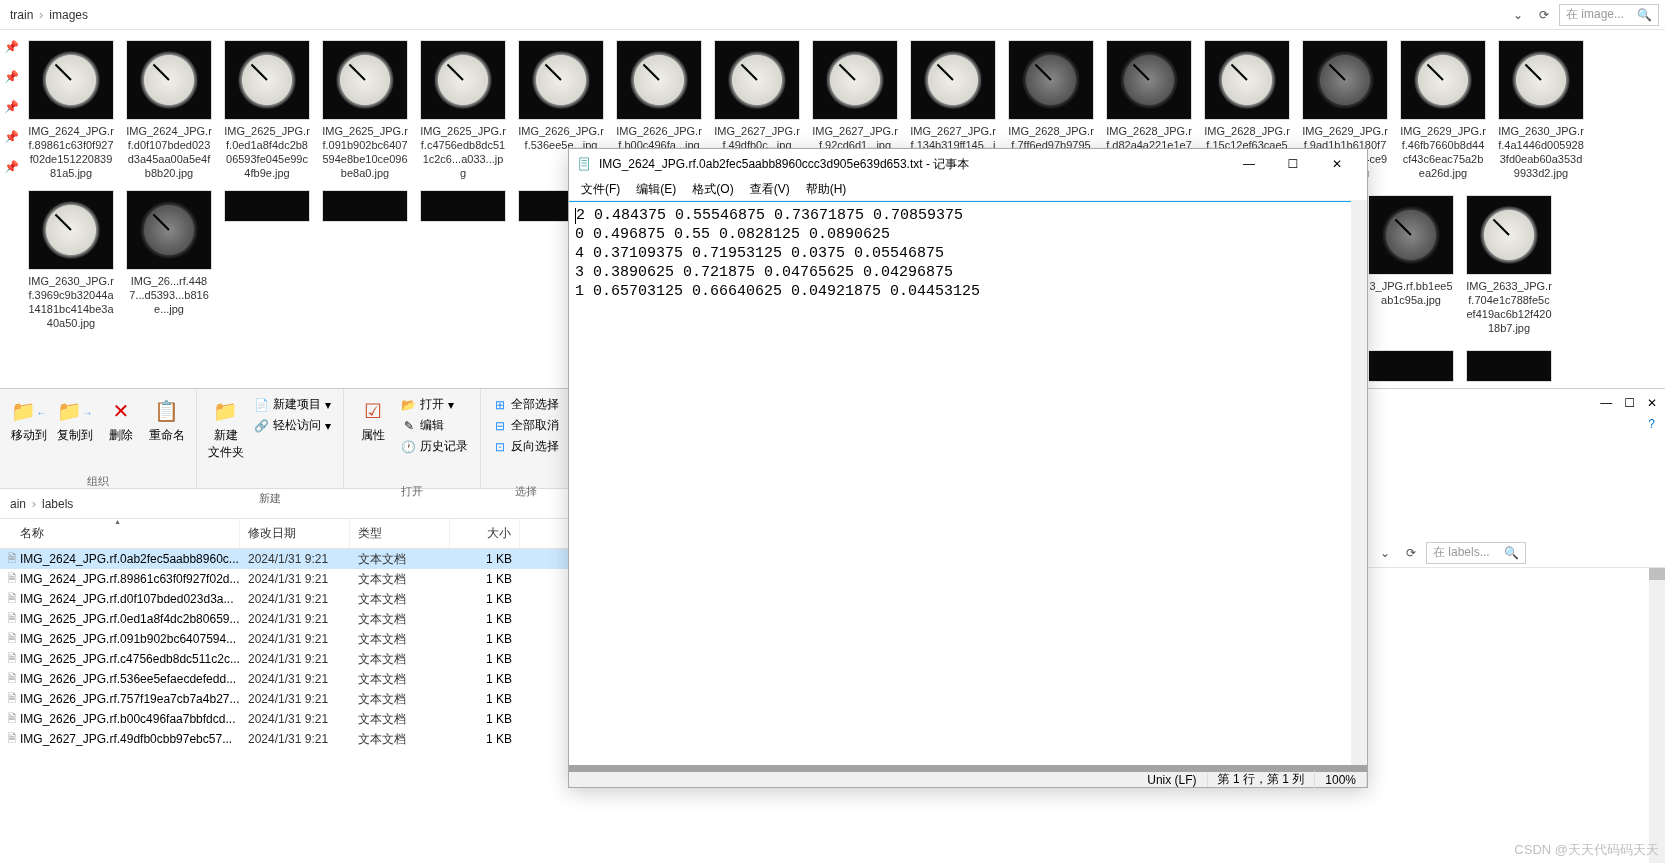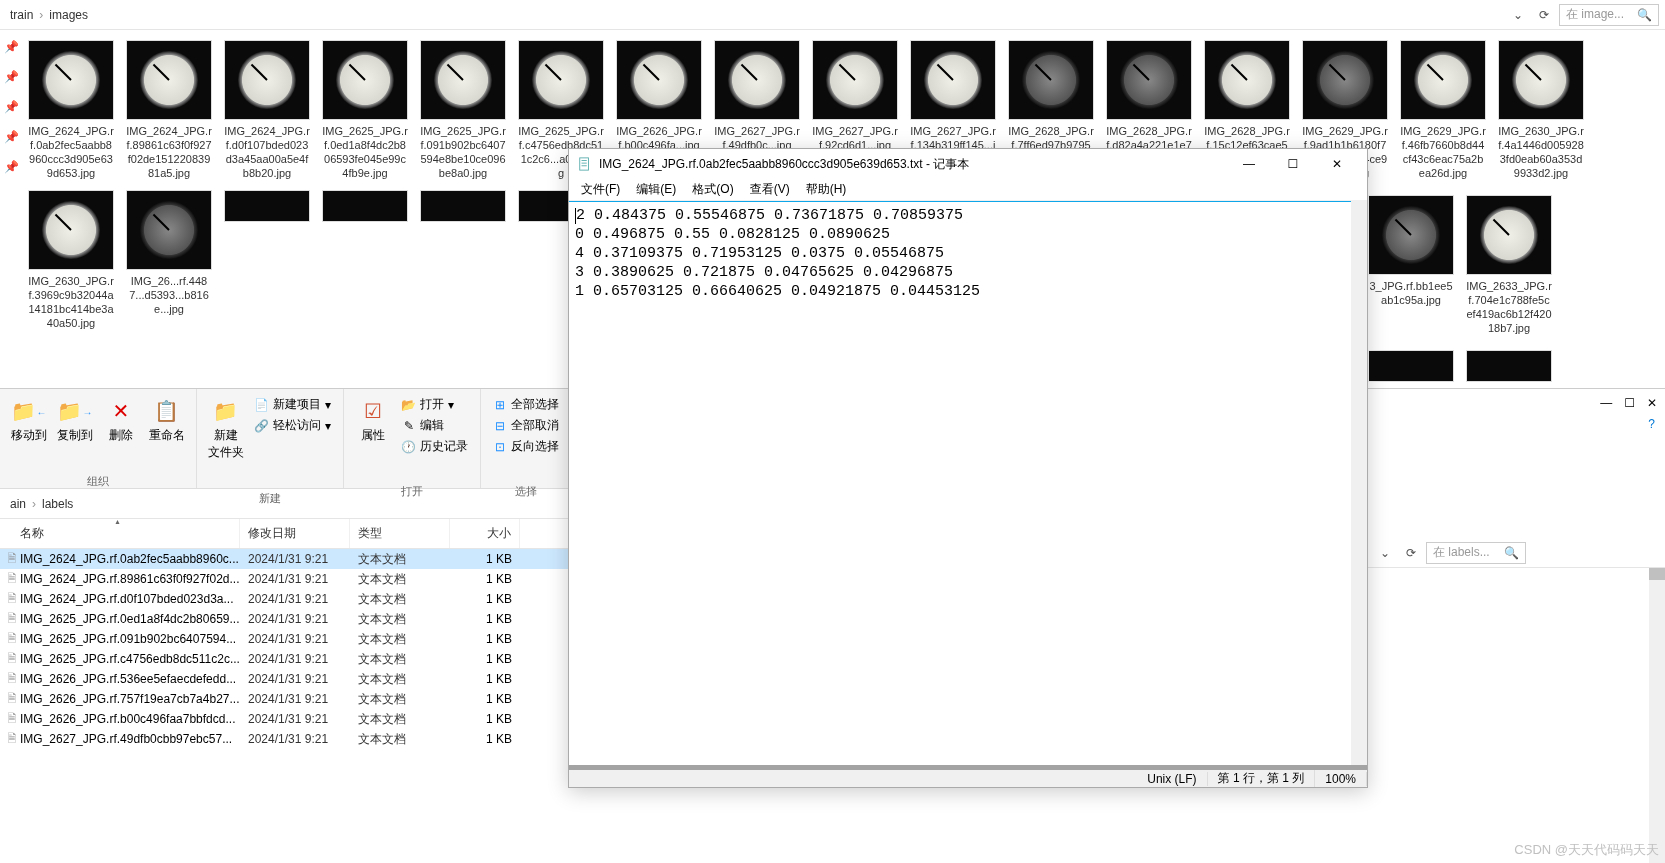--- a/index.html
+++ b/index.html
@@ -58,21 +58,21 @@
 .np-title { height: 30px; display: flex; align-items: center; padding: 0 8px; background: #fff; }
 .np-title-icon { width: 16px; height: 16px; margin-right: 6px; display: flex; align-items: center; justify-content: center; }
 .np-title-text { flex: 1; font-size: 12px; color: #000; }
 .np-winbtns { display: flex; }
 .np-winbtn { width: 44px; height: 28px; display: flex; align-items: center; justify-content: center; color: #000; }
 .np-menu { height: 22px; display: flex; padding: 0 4px; font-size: 12px; border-bottom: 1px solid #f0f0f0; }
 .np-menu-item { padding: 2px 8px; }
 .np-content { flex: 1; padding: 4px 6px; font-family: Consolas, "Courier New", monospace; font-size: 15px; line-height: 19px; white-space: pre; overflow: auto; border-top: 1px solid #0ea5e9; }
 .np-content .cursor { border-left: 1px solid #000; animation: blink 1s step-end infinite; display: inline-block; height: 16px; vertical-align: text-bottom; }
 @keyframes blink { 50% { border-color: transparent; } }
-.np-status { height: 22px; border-top: 5px solid #a3a3a3; display: flex; align-items: center; font-size: 12px; background: #f0f0f0; }
+.np-status { height: 22px; border-top: 7px solid #a3a3a3; display: flex; align-items: center; font-size: 12px; background: #f0f0f0; }
 .np-status div { padding: 0 10px; border-right: 1px solid #ddd; }
 .np-status .sp { flex: 1; border: none; }
 .np-scroll { position: absolute; right: 0; top: 52px; bottom: 22px; width: 16px; background: #f0f0f0; }
 
 
 .third-win { position: absolute; top: 388px; right: 0; left: 1368px; height: 50px; background: #fff; border-top: 1px solid #ccc; }
 .tw-title { height: 28px; display: flex; align-items: center; justify-content: flex-end; gap: 12px; padding-right: 8px; }
 .tw-help { height: 22px; display: flex; justify-content: flex-end; padding-right: 10px; color: #0078d4; }
 .third-crumb { position: absolute; top: 538px; right: 0; left: 1368px; height: 30px; display: flex; align-items: center; padding: 0 6px; border-bottom: 1px solid #e5e5e5; background: #fff; }
 .third-body { position: absolute; top: 568px; right: 0; left: 1368px; bottom: 0; background: #fff; }
@@ -106,26 +106,20 @@
     <span>📌</span>
     <span>📌</span>
     <span>📌</span>
     <span>📌</span>
   </div>
   <div class="thumbs-area" id="thumbs">
       <div class="thumb-item">
         <div class="thumb-img">
           <div class="gauge"></div>
         </div>
-        <div class="thumb-label">IMG_2624_JPG.rf.0ab2fec5aabb8960ccc3d905e639d653.jpg</div>
-      </div>
-      <div class="thumb-item">
-        <div class="thumb-img">
-          <div class="gauge"></div>
-        </div>
         <div class="thumb-label">IMG_2624_JPG.rf.89861c63f0f927f02de15122083981a5.jpg</div>
       </div>
       <div class="thumb-item">
         <div class="thumb-img">
           <div class="gauge"></div>
         </div>
         <div class="thumb-label">IMG_2624_JPG.rf.d0f107bded023d3a45aa00a5e4fb8b20.jpg</div>
       </div>
       <div class="thumb-item">
         <div class="thumb-img">
@@ -137,20 +131,26 @@
         <div class="thumb-img">
           <div class="gauge"></div>
         </div>
         <div class="thumb-label">IMG_2625_JPG.rf.091b902bc6407594e8be10ce096be8a0.jpg</div>
       </div>
       <div class="thumb-item">
         <div class="thumb-img">
           <div class="gauge"></div>
         </div>
         <div class="thumb-label">IMG_2625_JPG.rf.c4756edb8dc511c2c6...a033...jpg</div>
+      </div>
+      <div class="thumb-item">
+        <div class="thumb-img">
+          <div class="gauge"></div>
+        </div>
+        <div class="thumb-label">IMG_2626_JPG.rf.536ee5e...jpg</div>
       </div>
       <div class="thumb-item">
         <div class="thumb-img">
           <div class="gauge"></div>
         </div>
         <div class="thumb-label">IMG_2626_JPG.rf.b00c496fa...jpg</div>
       </div>
       <div class="thumb-item">
         <div class="thumb-img">
           <div class="gauge"></div>

